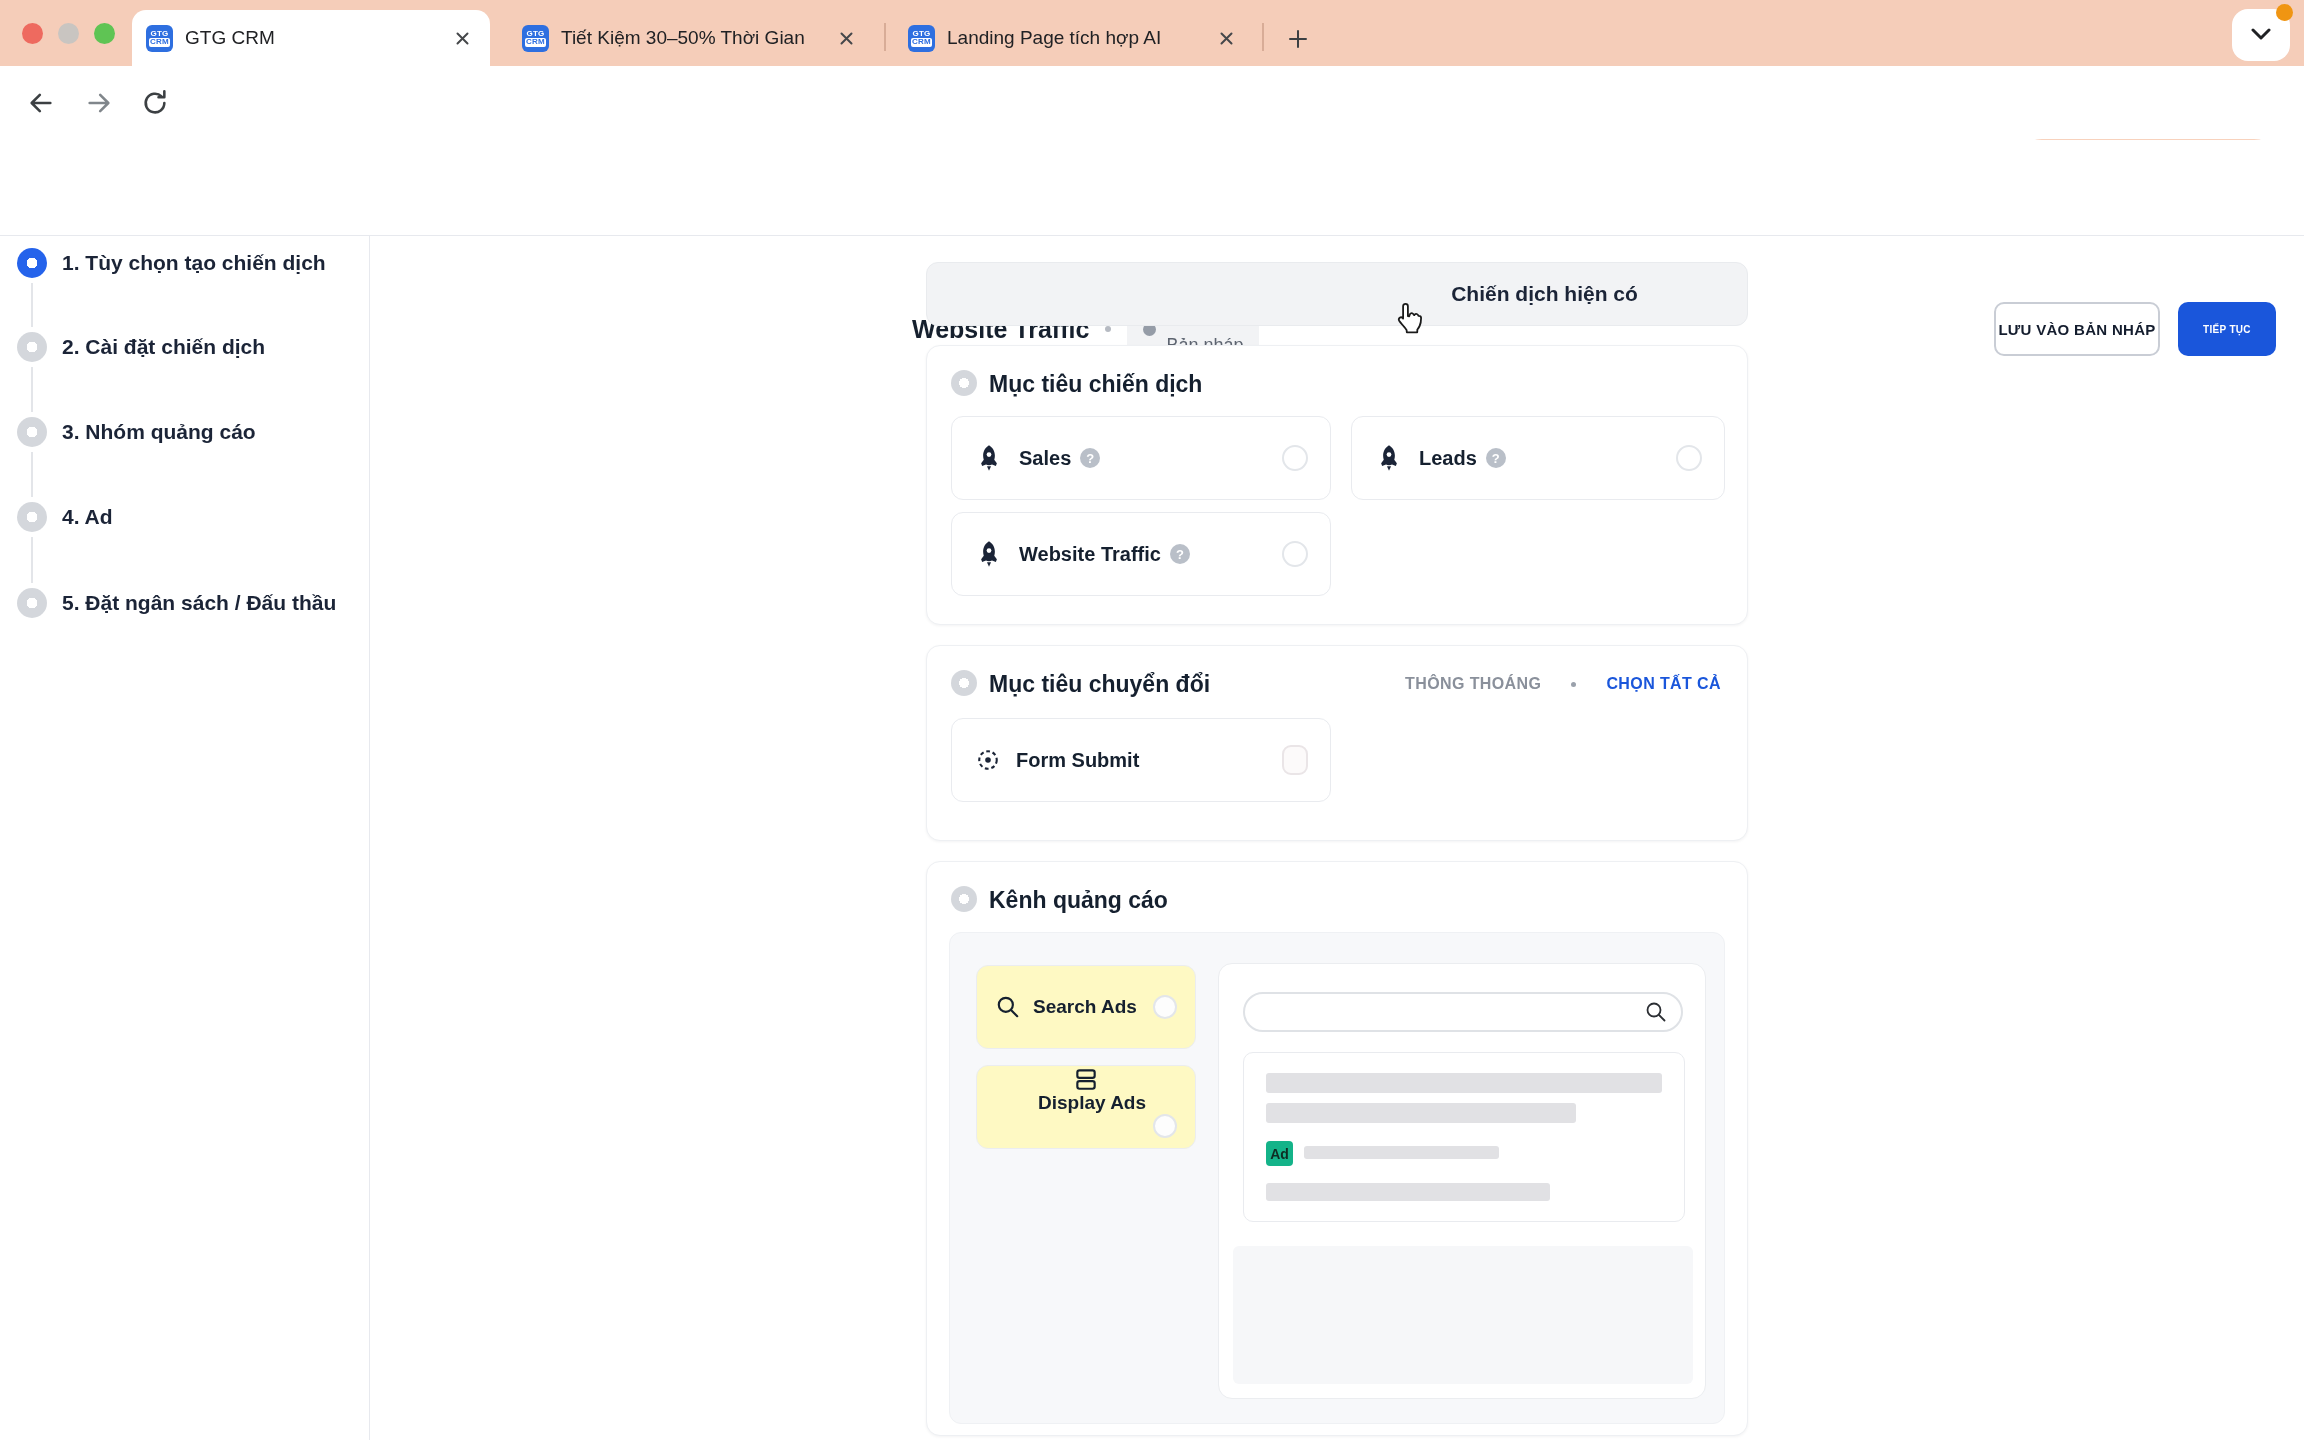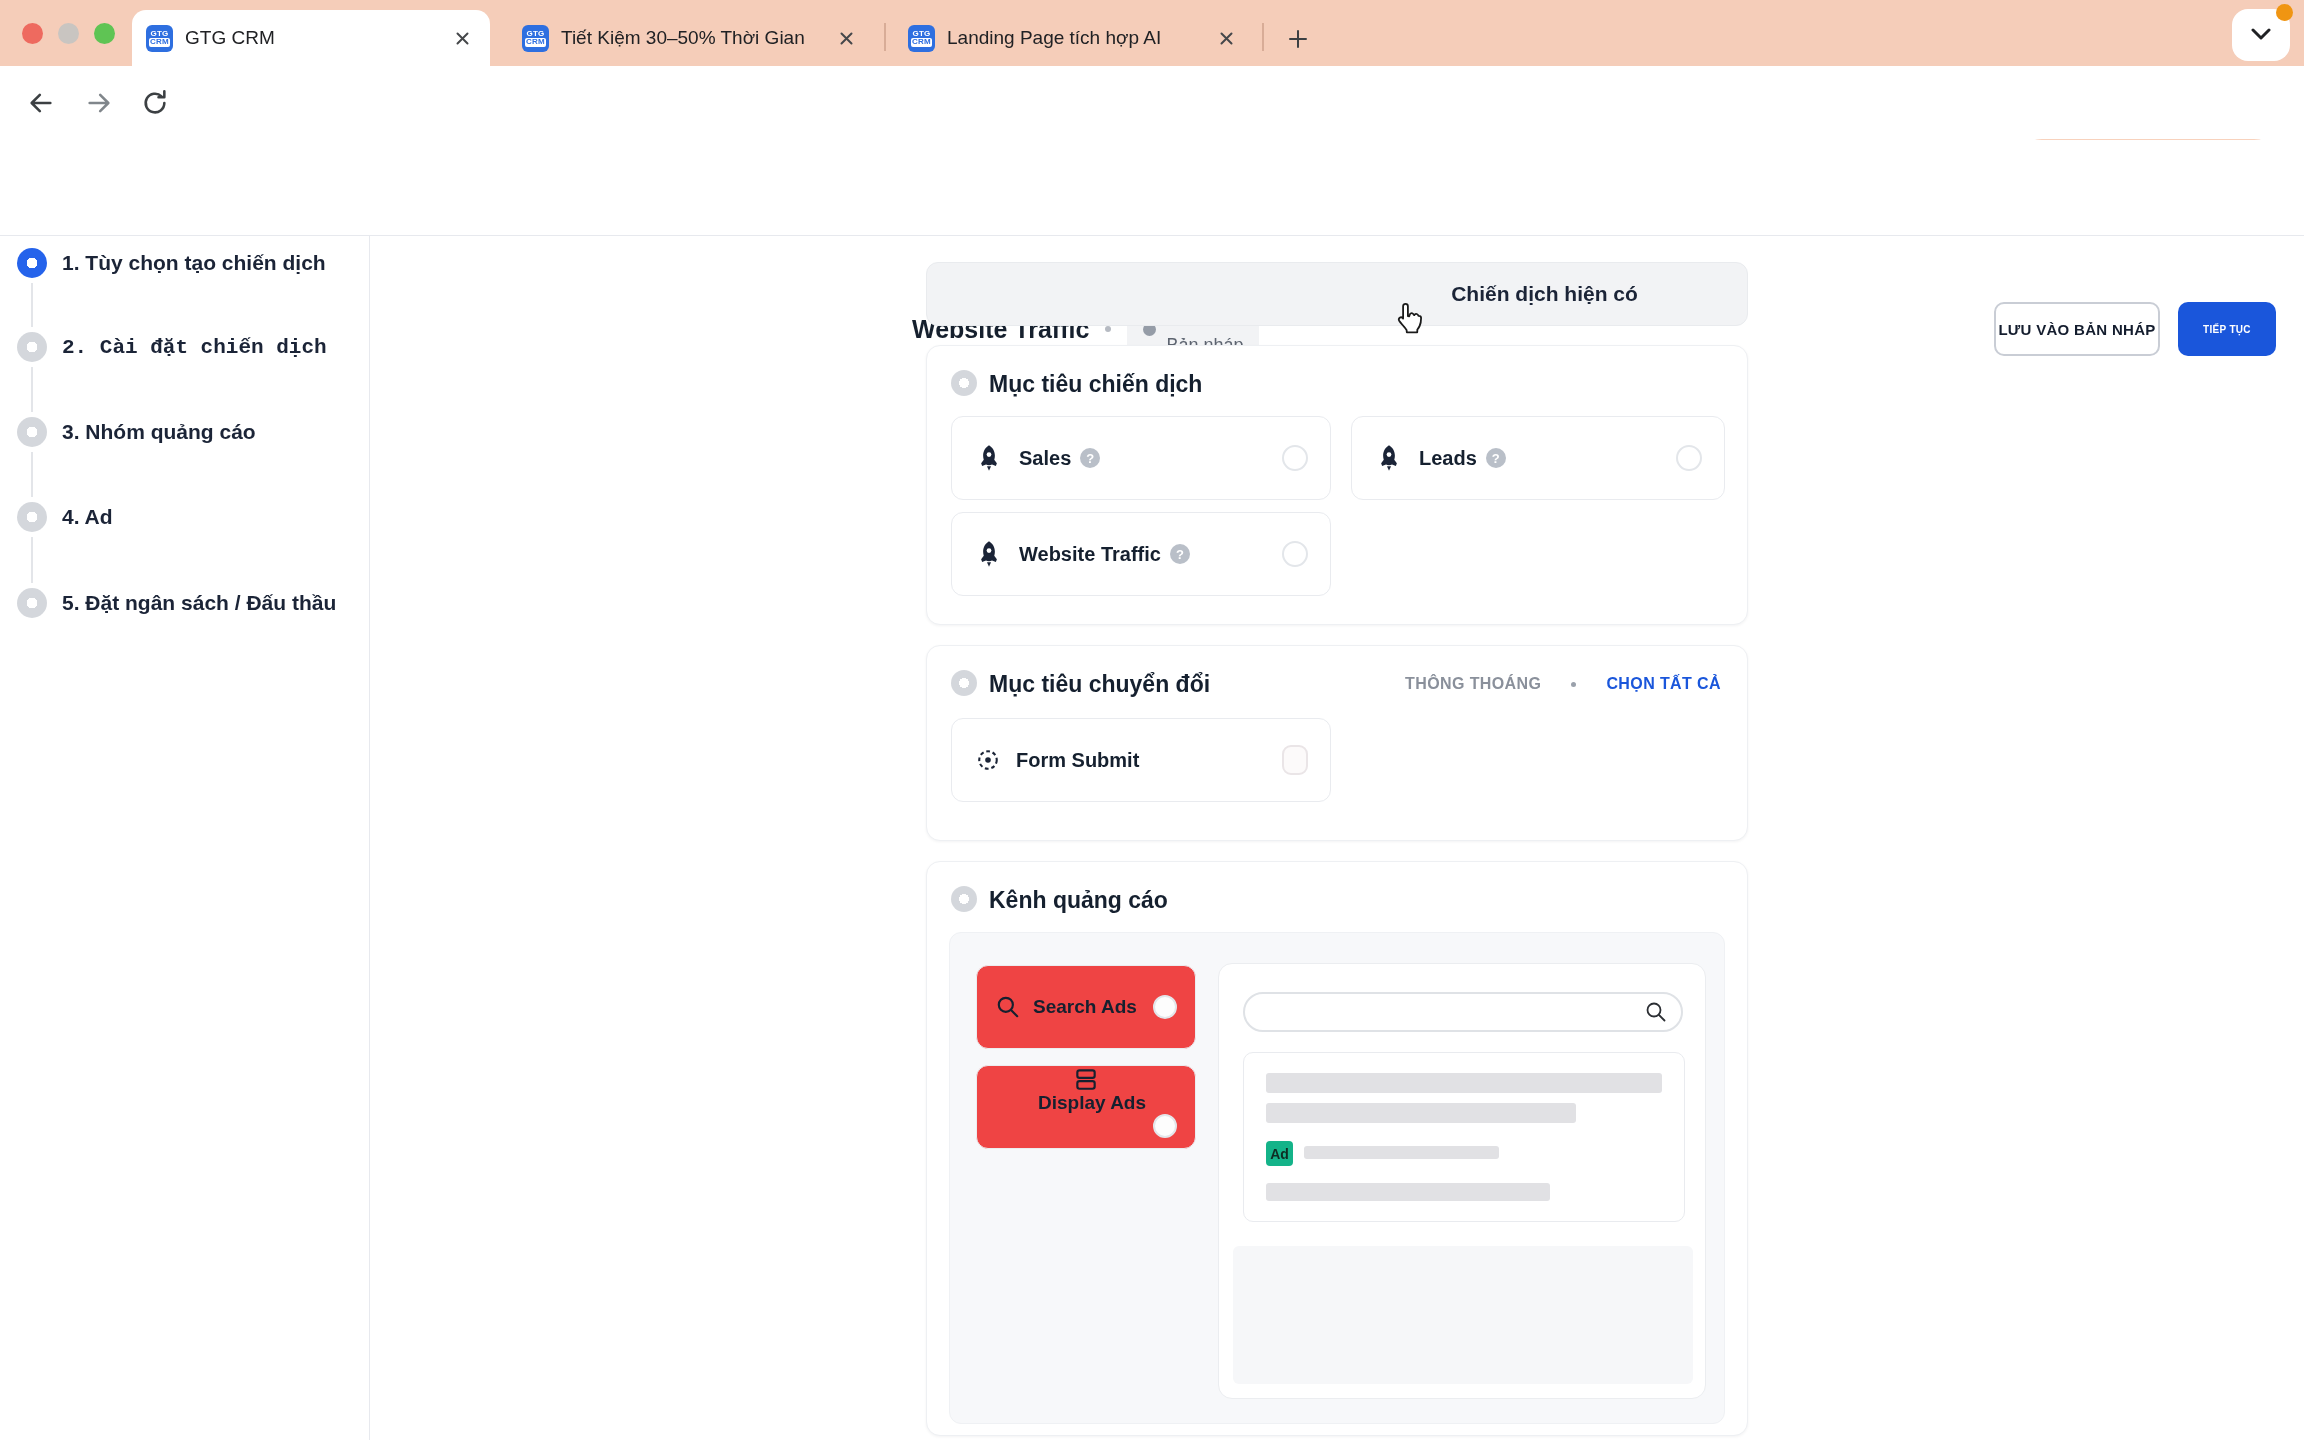--- a/index.html
+++ b/index.html
@@ -87,21 +87,21 @@
   .radio{margin-left:auto;width:26px;height:26px;border-radius:50%;border:2px solid #e3e6ea;box-sizing:border-box;background:#fff;}
   .checkbox{margin-left:auto;width:26px;height:30px;border-radius:9px;border:2px solid #eae5e7;background:#fcfafa;box-sizing:border-box;}
 
   .conv-actions{position:absolute;right:26px;display:flex;align-items:center;gap:30px;transform:translateY(-50%);}
   .conv-hint{font-size:16px;font-weight:bold;color:#8a909b;letter-spacing:.4px;white-space:nowrap;}
   .conv-dot{width:5px;height:5px;border-radius:50%;background:#9aa1ab;}
   .conv-selectall{font-size:16px;font-weight:bold;color:#1a56db;letter-spacing:.4px;white-space:nowrap;cursor:pointer;}
 
   .channel-panel{position:absolute;left:22px;top:70px;width:776px;height:492px;background:#f7f8fa;border:1px solid #eff1f4;
                  border-radius:12px;box-sizing:border-box;}
-  .chan-card{position:absolute;left:26px;width:220px;height:84px;background:#ef4444;border:1px solid #ebedf0;border-radius:12px;
+  .chan-card{position:absolute;left:26px;width:220px;height:84px;background:#fef9c3;border:1px solid #ebedf0;border-radius:12px;
              display:flex;align-items:center;padding:0 18px;box-sizing:border-box;}
   .chan-label{font-size:19px;font-weight:bold;color:#15202f;margin-left:12px;white-space:nowrap;}
   .chan-radio{margin-left:auto;width:24px;height:24px;border-radius:50%;border:2px solid #e3e6ea;box-sizing:border-box;background:#fdfdfd;}
 
   .preview{position:absolute;left:268px;top:30px;width:488px;height:436px;background:#fff;border:1px solid #ebedf0;border-radius:14px;box-sizing:border-box;}
   .pv-search{position:absolute;left:24px;top:28px;width:440px;height:40px;border:2px solid #dfe2e6;border-radius:20px;box-sizing:border-box;background:#fff;}
   .pv-result{position:absolute;left:24px;top:88px;width:440px;height:168px;border:1px solid #e9ebef;border-radius:10px;background:#fff;}
   .ph-bar{position:absolute;background:#e1e1e4;border-radius:3px;}
   .ad-badge{position:absolute;left:22px;top:88px;width:27px;height:25px;background:#14b389;border-radius:4px;color:#0e2d23;
             font-size:14px;font-weight:bold;display:flex;align-items:center;justify-content:center;}
@@ -293,21 +293,21 @@
     <div class="connector" style="top:131px;height:45px;"></div>
     <div class="connector" style="top:216px;height:45px;"></div>
     <div class="connector" style="top:301px;height:46px;"></div>
 
     <div>
       <div class="step-circle on" style="top:12px;"></div>
       <div class="step-label" style="top:27px;">1. Tùy chọn tạo chiến dịch</div>
     </div>
     <div>
       <div class="step-circle off" style="top:96px;"></div>
-      <div class="step-label" style="top:111px;font-family:Liberation Mono, monospace;">2. Cài đặt chiến dịch</div>
+      <div class="step-label" style="top:111px;">2. Cài đặt chiến dịch</div>
     </div>
     <div>
       <div class="step-circle off" style="top:181px;"></div>
       <div class="step-label" style="top:196px;">3. Nhóm quảng cáo</div>
     </div>
     <div>
       <div class="step-circle off" style="top:266px;"></div>
       <div class="step-label" style="top:281px;">4. Ad</div>
     </div>
     <div>

